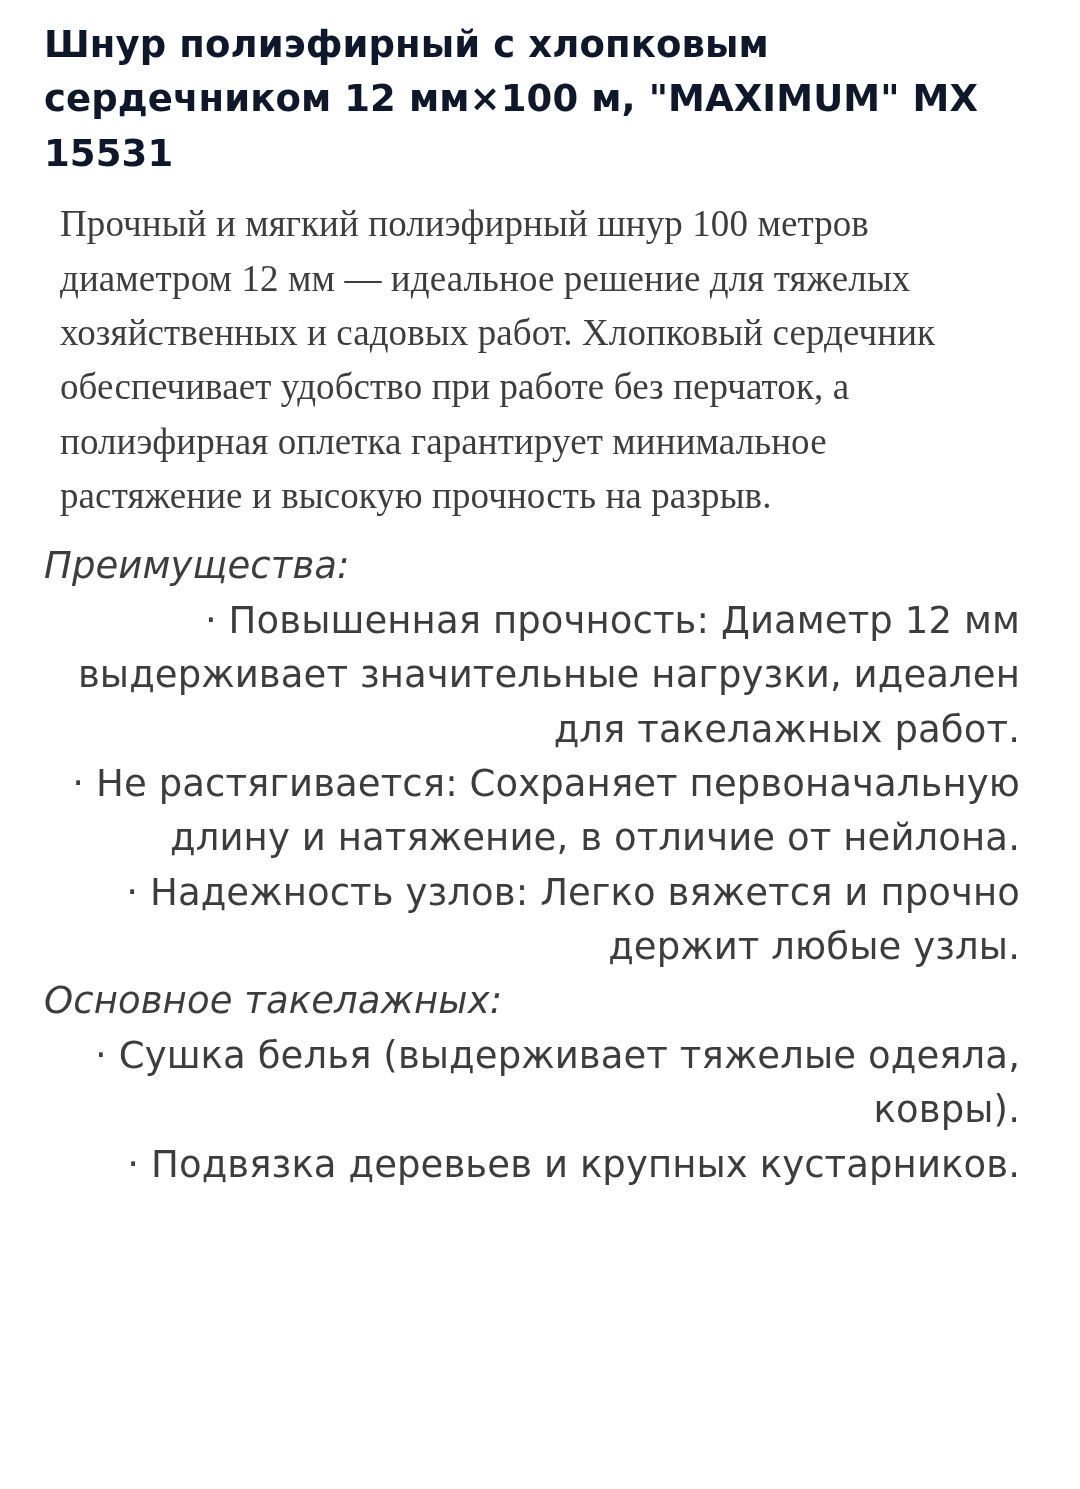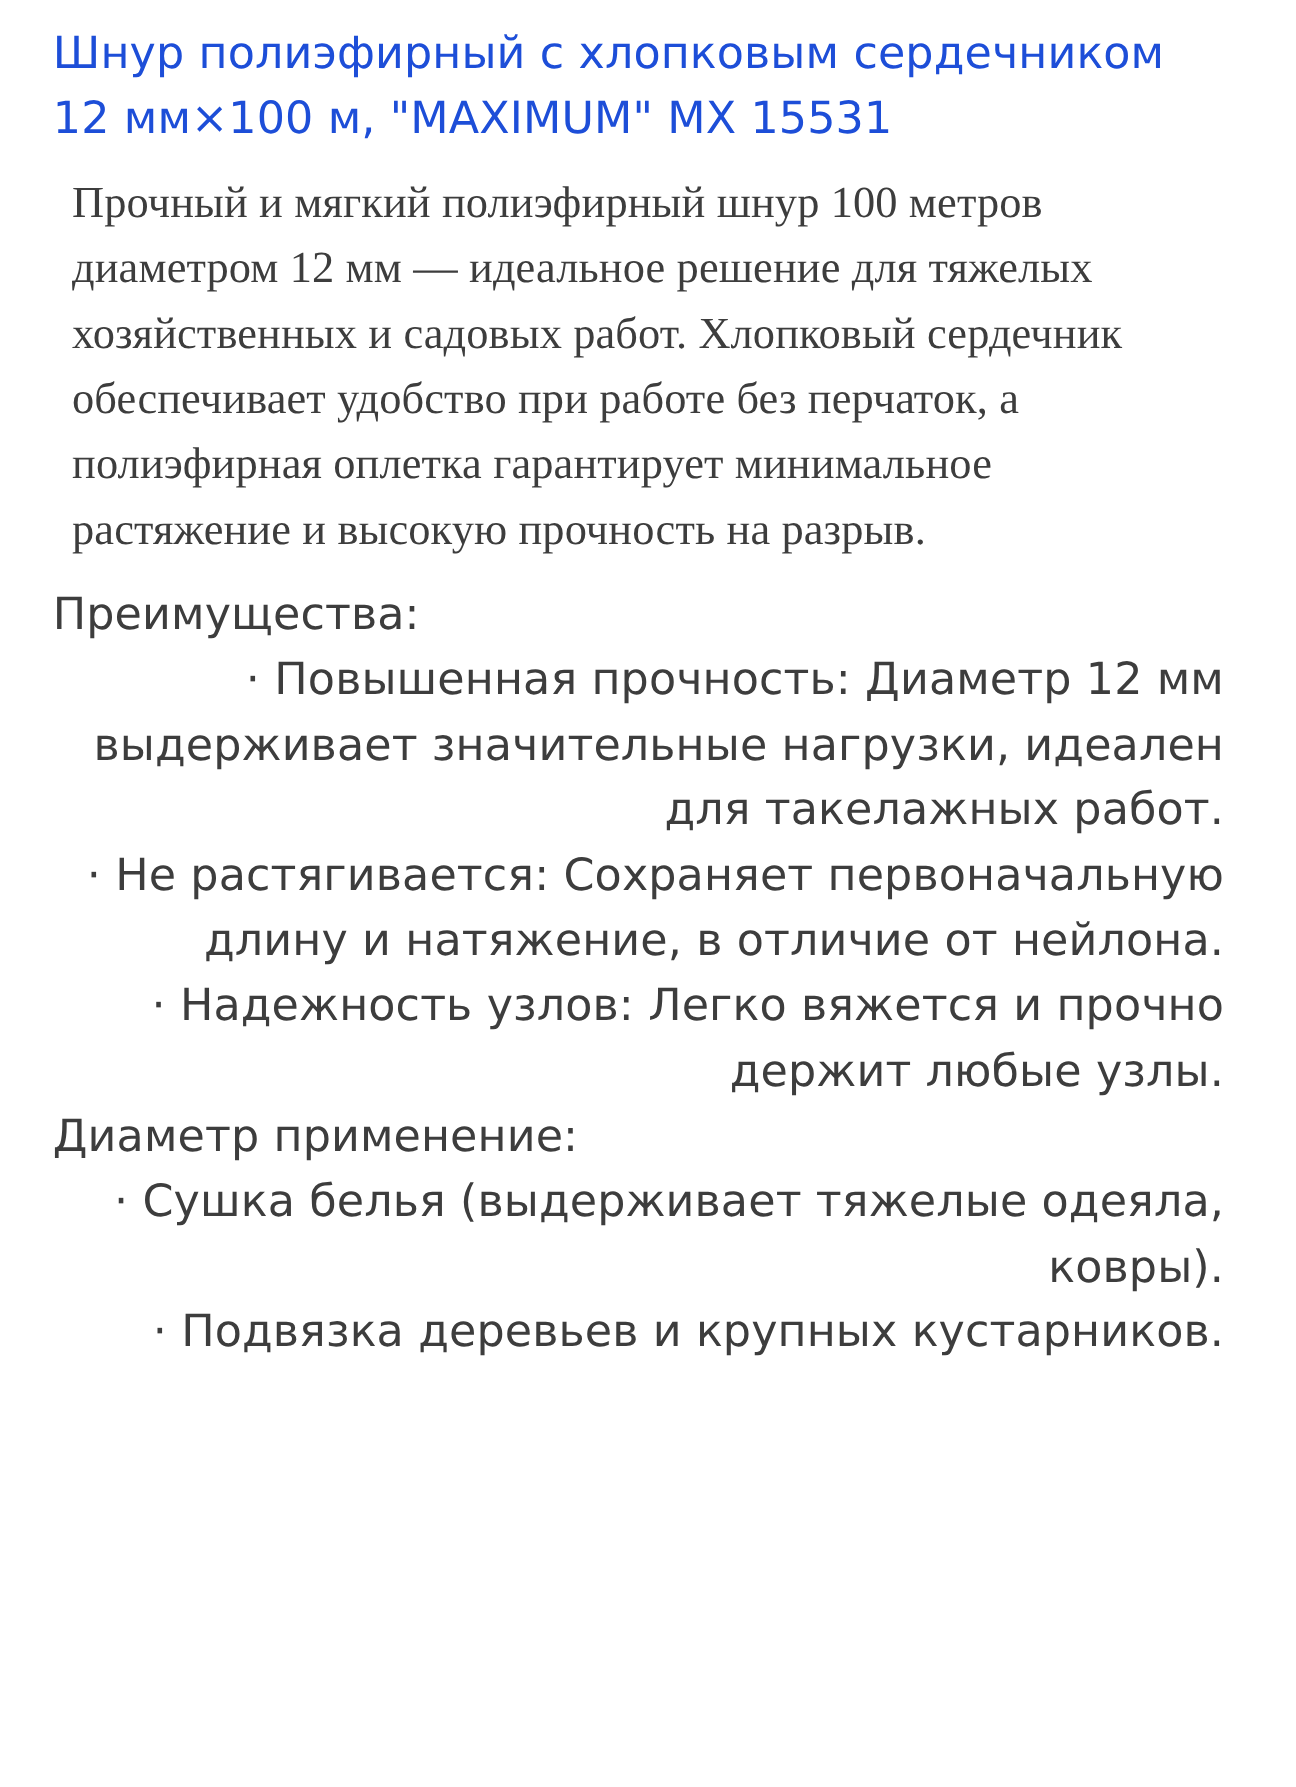--- a/index.html
+++ b/index.html
@@ -31,26 +31,27 @@
   .para {
     margin: 16px;
     padding: 0;
     font-family: Liberation Serif, serif;
   }
   .title {
     margin: 0;
     padding: 0;
     font-size: 37px;
     line-height: 1.47;
-    font-weight: 400;
-    color: #1d4ed8;
+    font-weight: 700;
+    color: #0f172a;
   }
   .section-head {
     margin: 0;
     padding: 0;
+    font-style: italic;
   }
   .bullet {
     margin: 0;
     padding: 0;
     text-align: right;
   }
 </style>
 </head>
 <body>
 
@@ -59,18 +60,18 @@
 
     <p class="title">Шнур полиэфирный с хлопковым сердечником 12 мм×100 м, "MAXIMUM" MX 15531</p>
 
     <p class="para">Прочный и мягкий полиэфирный шнур 100 метров диаметром 12 мм — идеальное решение для тяжелых хозяйственных и садовых работ. Хлопковый сердечник обеспечивает удобство при работе без перчаток, а полиэфирная оплетка гарантирует минимальное растяжение и высокую прочность на разрыв.</p>
 
     <p class="section-head">Преимущества:</p>
     <p class="bullet">· Повышенная прочность: Диаметр 12 мм выдерживает значительные нагрузки, идеален для такелажных работ.</p>
     <p class="bullet">· Не растягивается: Сохраняет первоначальную длину и натяжение, в отличие от нейлона.</p>
     <p class="bullet">· Надежность узлов: Легко вяжется и прочно держит любые узлы.</p>
 
-    <p class="section-head">Диаметр применение:</p>
+    <p class="section-head">Основное такелажных:</p>
     <p class="bullet">· Сушка белья (выдерживает тяжелые одеяла, ковры).</p>
     <p class="bullet">· Подвязка деревьев и крупных кустарников.</p>
 
   </div>
 </div>
 
 </body></html>

